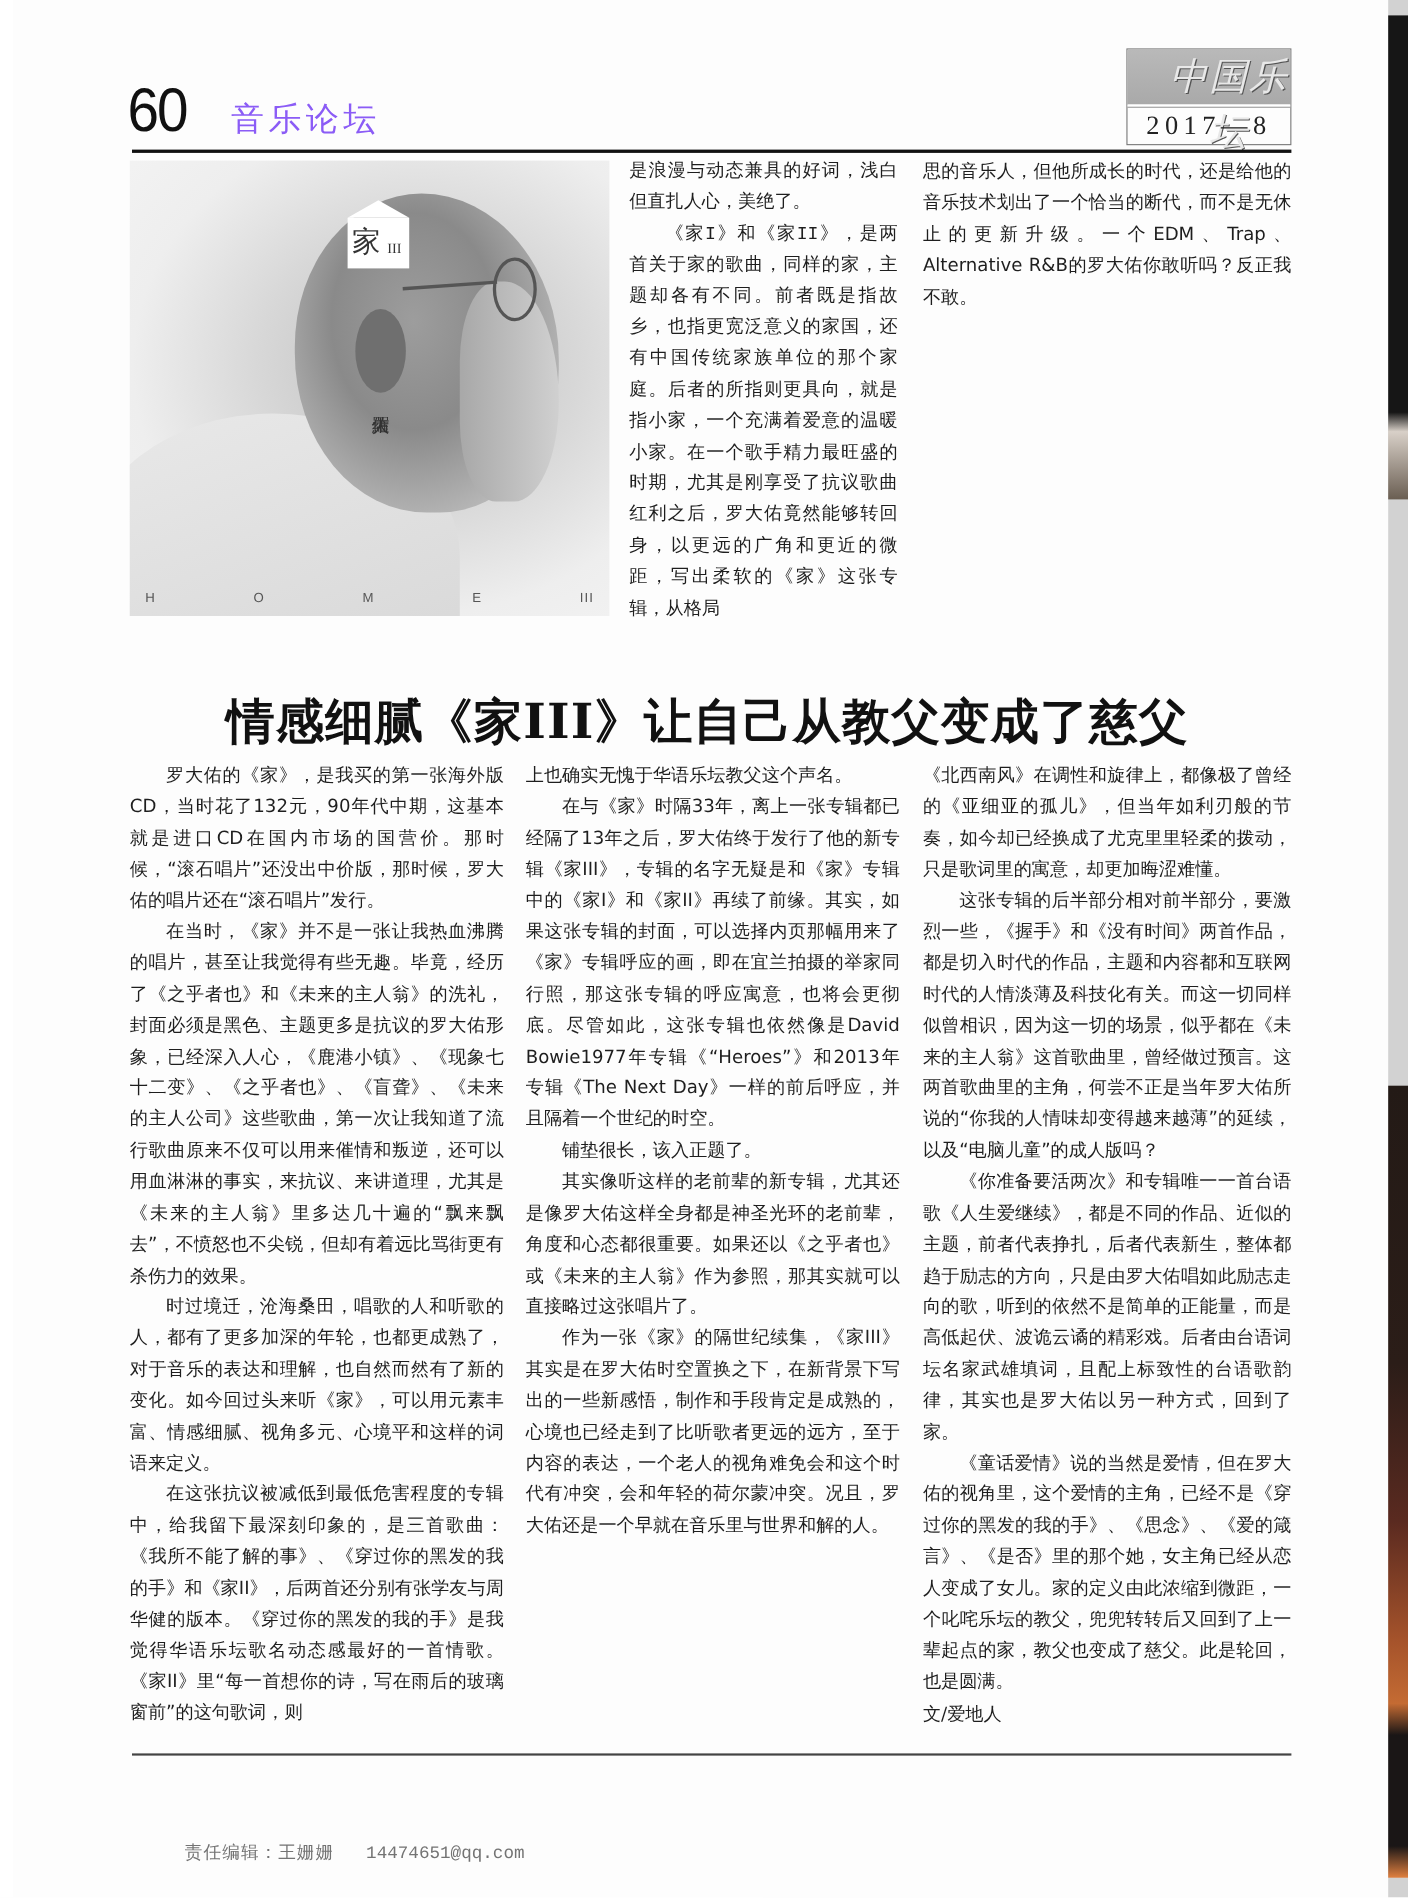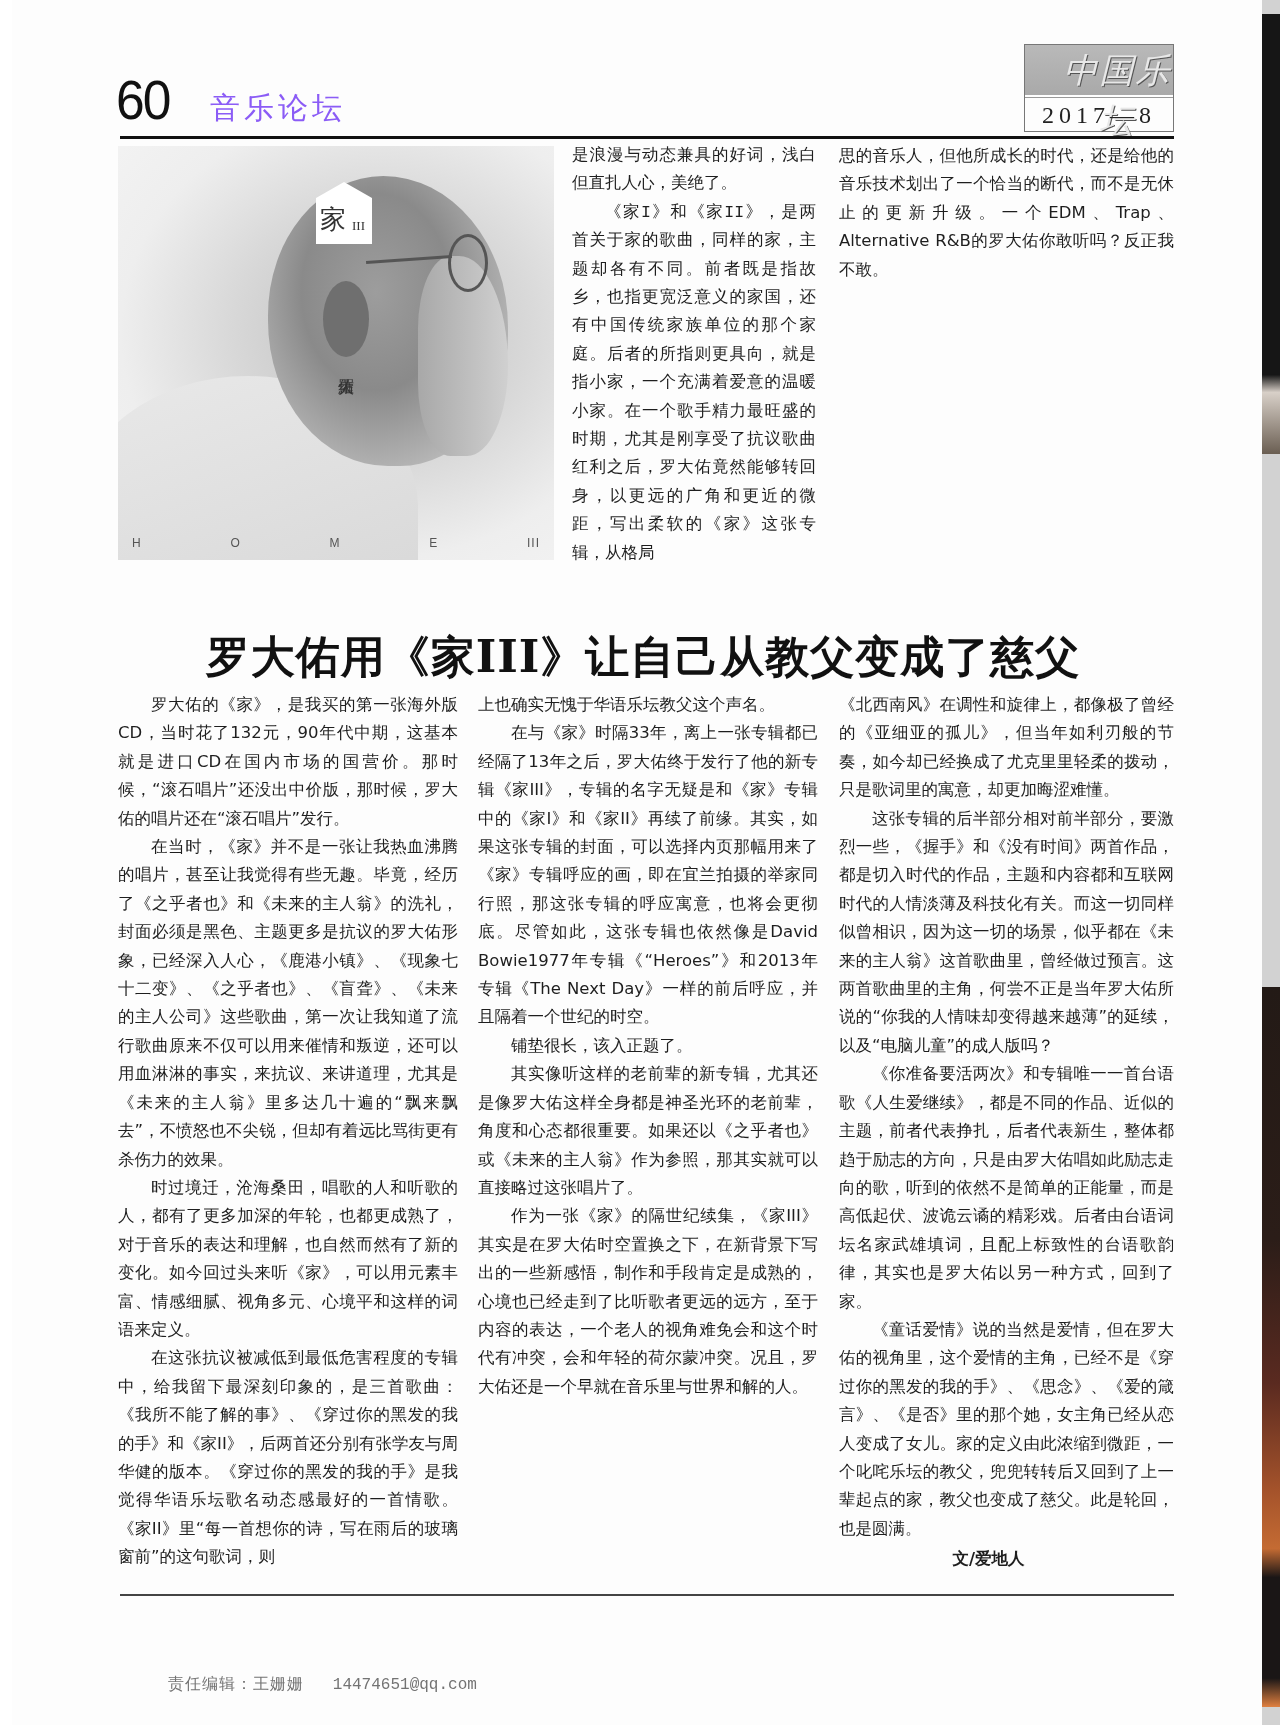--- a/index.html
+++ b/index.html
@@ -51,21 +51,21 @@
   .col p { margin: 0; }
   .col p.indent { text-indent: 2em; }
   .col-top-mid { left: 560px; top: 142px; width: 244px; font-family: Liberation Mono, monospace; }
   .col-top-right { left: 827px; top: 142px; width: 335px; }
   .col-low-left { left: 106px; top: 691px; width: 340px; }
   .col-low-mid { left: 466px; top: 691px; width: 340px; }
   .col-low-right { left: 827px; top: 691px; width: 335px; }
 
   .headline { position: absolute; left: 0; width: 1262px; top: 598px; text-align: center;
     font-family: "DejaVu Serif", serif; font-weight: bold; font-size: 44px; line-height: 60px; color: #111; letter-spacing: 1px; }
-  .byline { text-align: center; padding-right: 36px; font-family: "DejaVu Serif", serif; margin-top: 2px !important; font-weight: bold; }
+  .byline { text-align: left; padding-right: 36px; font-family: "DejaVu Serif", serif; margin-top: 2px !important; }
 
   .footer-rule { position: absolute; left: 108px; top: 1594px; width: 1054px; height: 2px; background: #444; }
   .footer { position: absolute; left: 156px; top: 1674px; font-family: "Liberation Mono", monospace; font-size: 16px; color: #737373; }
   .footer .label { font-family: "DejaVu Serif", serif; letter-spacing: 1px; }
 
   
   .adjacent { position: absolute; left: 1262px; top: 0; width: 18px; height: 1725px; background: #d2d2d2; }
   .adjacent .photo1 { position: absolute; left: 0; top: 14px; width: 18px; height: 440px;
     background: linear-gradient(#161616 0%, #161616 82%, #d8d0c8 86%, #6a5e52 100%); }
   .adjacent .photo2 { position: absolute; left: 0; top: 987px; width: 18px; height: 720px;
@@ -111,21 +111,21 @@
 
   <div class="col col-top-mid">
     <p>是浪漫与动态兼具的好词，浅白但直扎人心，美绝了。</p>
     <p class="indent">《家I》和《家II》，是两首关于家的歌曲，同样的家，主题却各有不同。前者既是指故乡，也指更宽泛意义的家国，还有中国传统家族单位的那个家庭。后者的所指则更具向，就是指小家，一个充满着爱意的温暖小家。在一个歌手精力最旺盛的时期，尤其是刚享受了抗议歌曲红利之后，罗大佑竟然能够转回身，以更远的广角和更近的微距，写出柔软的《家》这张专辑，从格局</p>
   </div>
 
   <div class="col col-top-right">
     <p>思的音乐人，但他所成长的时代，还是给他的音乐技术划出了一个恰当的断代，而不是无休止的更新升级。一个EDM、Trap、Alternative R&amp;B的罗大佑你敢听吗？反正我不敢。</p>
   </div>
 
-  <h1 class="headline">罗大佑用《家III》让自己从教父变成了慈父</h1>
+  <h1 class="headline">情感细腻《家III》让自己从教父变成了慈父</h1>
 
   <div class="col col-low-left">
     <p class="indent">罗大佑的《家》，是我买的第一张海外版CD，当时花了132元，90年代中期，这基本就是进口CD在国内市场的国营价。那时候，“滚石唱片”还没出中价版，那时候，罗大佑的唱片还在“滚石唱片”发行。</p>
     <p class="indent">在当时，《家》并不是一张让我热血沸腾的唱片，甚至让我觉得有些无趣。毕竟，经历了《之乎者也》和《未来的主人翁》的洗礼，封面必须是黑色、主题更多是抗议的罗大佑形象，已经深入人心，《鹿港小镇》、《现象七十二变》、《之乎者也》、《盲聋》、《未来的主人公司》这些歌曲，第一次让我知道了流行歌曲原来不仅可以用来催情和叛逆，还可以用血淋淋的事实，来抗议、来讲道理，尤其是《未来的主人翁》里多达几十遍的“飘来飘去”，不愤怒也不尖锐，但却有着远比骂街更有杀伤力的效果。</p>
     <p class="indent">时过境迁，沧海桑田，唱歌的人和听歌的人，都有了更多加深的年轮，也都更成熟了，对于音乐的表达和理解，也自然而然有了新的变化。如今回过头来听《家》，可以用元素丰富、情感细腻、视角多元、心境平和这样的词语来定义。</p>
     <p class="indent">在这张抗议被减低到最低危害程度的专辑中，给我留下最深刻印象的，是三首歌曲：《我所不能了解的事》、《穿过你的黑发的我的手》和《家II》，后两首还分别有张学友与周华健的版本。《穿过你的黑发的我的手》是我觉得华语乐坛歌名动态感最好的一首情歌。《家II》里“每一首想你的诗，写在雨后的玻璃窗前”的这句歌词，则</p>
   </div>
 
   <div class="col col-low-mid">
     <p>上也确实无愧于华语乐坛教父这个声名。</p>

